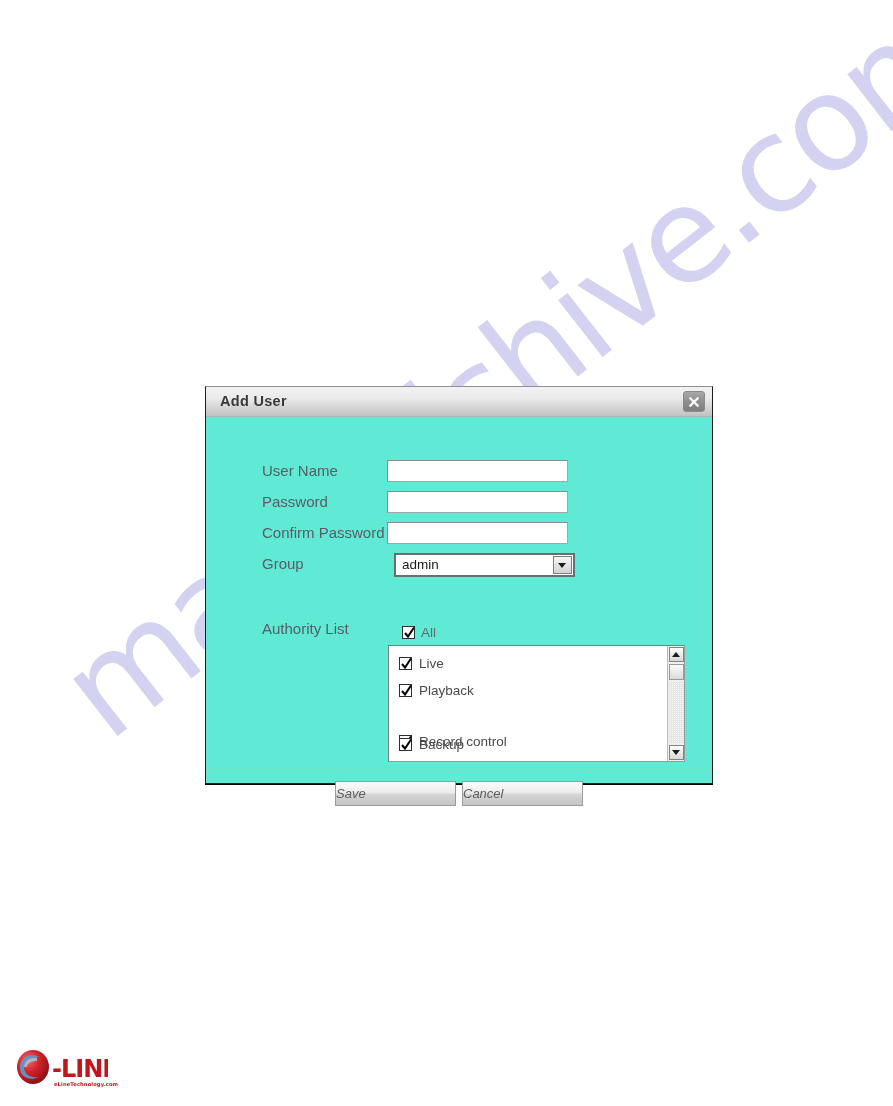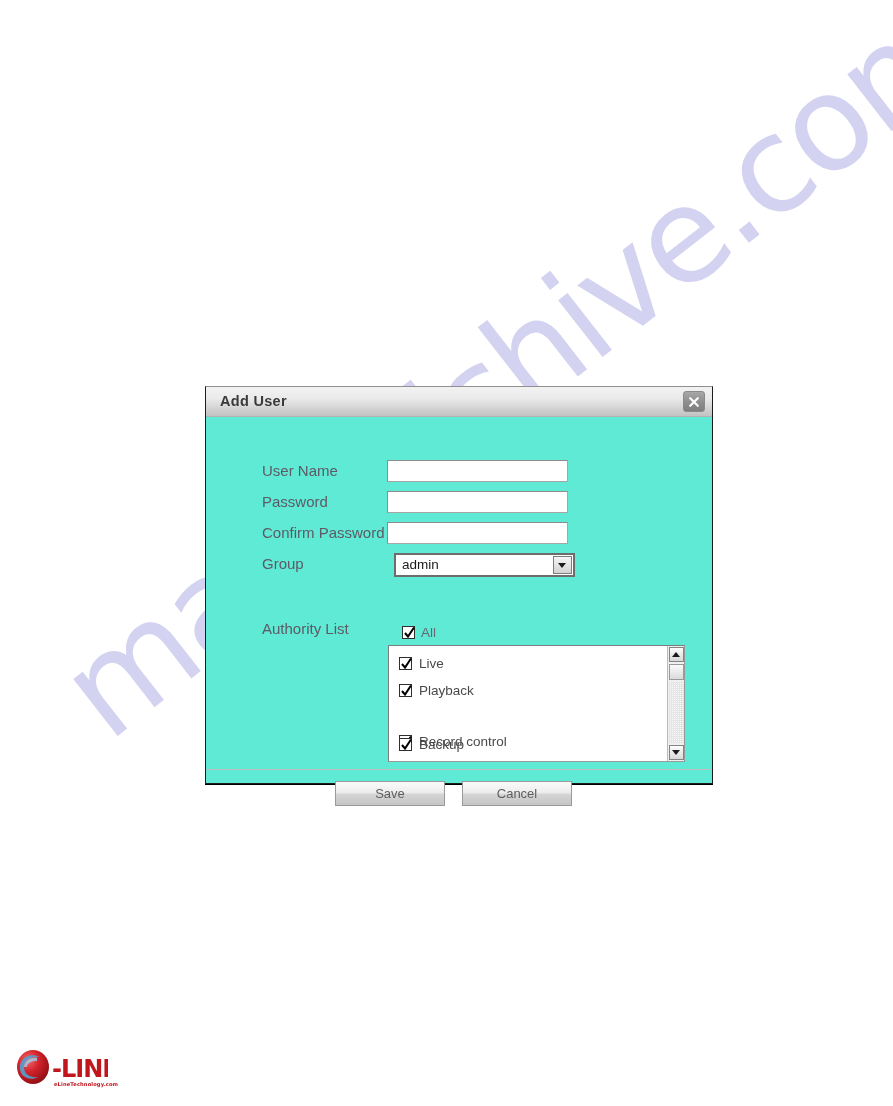--- a/index.html
+++ b/index.html
@@ -274,30 +274,31 @@
   .footer-sep {
     position: absolute;
     left: 0; right: 0;
     top: 352px;
     height: 1px;
     background: #c0c0c0;
   }
   .btn {
     position: absolute;
     top: 364px;
-    width: 110px;
+    width: 121px;
     height: 25px;
     background: linear-gradient(to bottom, #fafafa 0%, #ededed 45%, #d4d4d4 55%, #c5c5c5 100%);
     border: 1px solid #9a9a9a;
     box-sizing: border-box;
     font-size: 13px;
     color: #5d5d5d;
-    text-align: center;
+    text-align: left;
     line-height: 23px;
     cursor: pointer;
+    font-style: italic;
   }
   .btn.save { left: 129px; }
   .btn.cancel { left: 256px; }
 
   
   .logo {
     position: absolute;
     left: 16px;
     top: 1049px;
     width: 92px;

